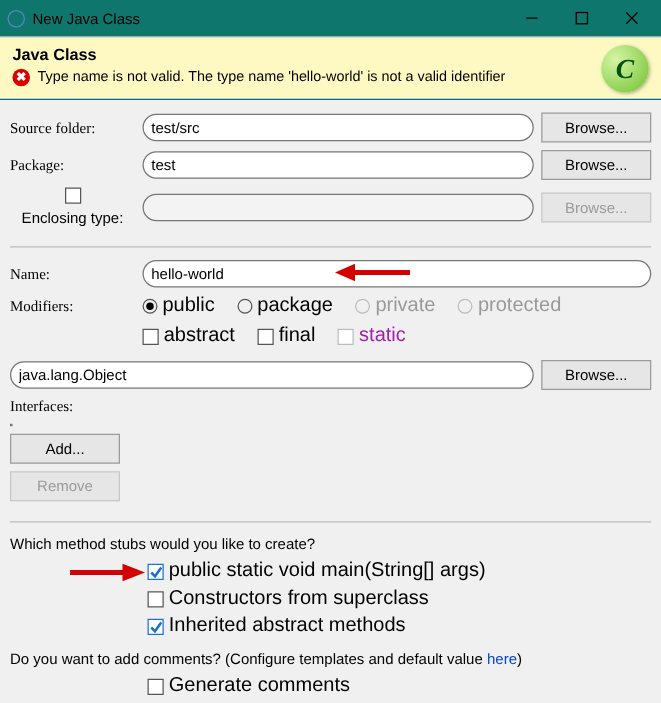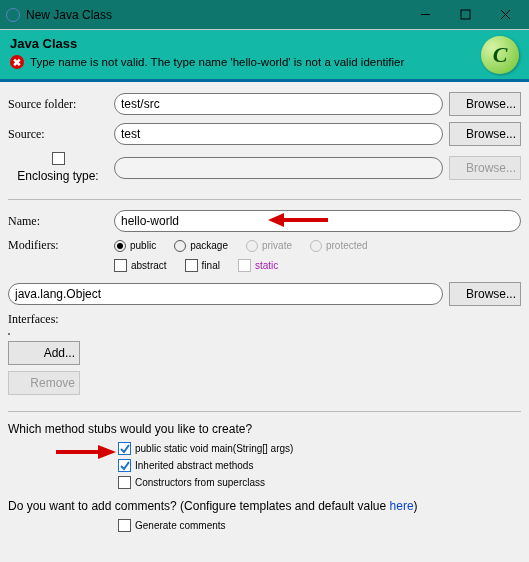--- a/index.html
+++ b/index.html
@@ -3,38 +3,38 @@
 <meta charset="utf-8">
 <style>
   * { box-sizing: border-box; font-family: "Segoe UI", Tahoma, sans-serif; }
   body { margin:0; background:#f0f0f0; width:529px; height:562px; font-size:12px; color:#000; }
   .titlebar { height:30px; background:#0f766e; display:flex; align-items:center; padding:0 4px 0 6px; border-bottom:1px solid #ccc;}
   .titlebar .circle-icon { width:14px; height:14px; border:1.5px solid #5a84c4; border-radius:50%; margin-right:6px; display:inline-block;}
   .titlebar .title { flex:1; font-size:12px; }
   .winbtns { display:flex; gap:0; }
   .winbtn { width:40px; height:28px; display:flex; align-items:center; justify-content:center; }
   .winbtn svg { stroke:#000; stroke-width:1; fill:none; }
-  .header { background:#14b8a6; padding:6px 10px 10px 10px; border-bottom:3px solid #0369a1; position:relative;}
+  .header { background:#fef9c3; padding:6px 10px 10px 10px; border-bottom:1px solid #0369a1; position:relative;}
   .header h1 { margin:0 0 4px 0; font-size:13px; font-weight:bold; }
   .err-row { display:flex; align-items:center; gap:6px; font-size:11.5px; }
   .err-icon { width:14px; height:14px; background:#d80000; border-radius:50%; color:#fff; display:flex; align-items:center; justify-content:center; font-size:10px; font-weight:bold;}
   .big-c { position:absolute; right:10px; top:6px; width:38px; height:38px; border-radius:50%; background:radial-gradient(circle at 30% 30%, #d6f4a6, #6ec22e); display:flex; align-items:center; justify-content:center; box-shadow:1px 1px 3px rgba(0,0,0,.3);}
   .big-c span { font-family: Georgia, serif; font-size:22px; font-weight:bold; color:#05520a; font-style:italic;}
   .content { padding:10px 8px; }
   .section { border-bottom:1px solid #bbb; padding-bottom:10px; margin-bottom:10px;}
   .row { display:flex; align-items:center; margin-bottom:6px; gap:6px;}
   .label { width:100px; font-size:12px;font-family:Liberation Serif, serif;}
   .label-chk { width:100px; display:flex; align-items:center; gap:4px; font-size:12px;flex-direction:column;}
   input[type=text] { border:1px solid #767676; padding:2px 6px; font-size:12px; height:22px; background:#fff;}
   input[type=text][disabled]{ background:#f3f3f3; color:#888;}
   .field { flex:1;border-radius:11px; }
-  .btn { width:72px; height:24px; background:#e6e6e6; border:1px solid #9b9b9b; font-size:12px; padding:0 4px; text-align:right; line-height:22px;}
+  .btn { width:88px; height:24px; background:#e6e6e6; border:1px solid #9b9b9b; font-size:12px; padding:0 4px; text-align:center; line-height:22px;}
   .btn[disabled], .btn.disabled { color:#9a9a9a; border-color:#c7c7c7;}
   .radiogrp { display:flex; gap:18px; align-items:center;}
-  .radio, .chk { display:flex; align-items:center; gap:4px; font-size:10px;}
+  .radio, .chk { display:flex; align-items:center; gap:4px; font-size:16px;}
   .radio-dot { width:12px; height:12px; border:1px solid #555; border-radius:50%; display:inline-flex; align-items:center; justify-content:center;}
   .radio-dot.on::after{content:""; width:6px; height:6px; background:#000; border-radius:50%;}
   .radio.dis .radio-dot{ border-color:#bbb;} .radio.dis{ color:#999;}
   .chkbox { width:13px; height:13px; border:1px solid #555; background:#fff; display:inline-flex; align-items:center; justify-content:center;}
   .chkbox.on { border-color:#1b6fd0;}
   .chkbox.on svg { stroke:#1b6fd0; stroke-width:2; fill:none;}
   .chk.dis .chkbox{border-color:#bbb;} .chk.dis{color:#a21caf;}
   .iface-box { flex:1; height:72px; border:1px solid #767676; background:#fff;}
   .btn-col { display:flex; flex-direction:column; gap:6px;}
   .plain-text{ font-size:12px; margin-bottom:6px;}
@@ -84,21 +84,21 @@
 
 <div class="content">
 
   <div class="section">
     <div class="row">
       <div class="label">Source folder:</div>
       <input type="text" class="field" value="test/src" style="">
       <button class="btn">Browse...</button>
     </div>
     <div class="row">
-      <div class="label">Source:</div>
+      <div class="label">Package:</div>
       <input type="text" class="field" value="test" style="">
       <button class="btn">Browse...</button>
     </div>
     <div class="row">
       <div class="label-chk">
         <span class="chk">
             <span class="chkbox"></span>
           </span>
         <span>Enclosing type:</span>
       </div>
@@ -176,31 +176,31 @@
       </svg>
     <span class="chk">
         <span class="chkbox on">
           <svg width="11" height="11">
             <polyline points="2,6 5,9 10,2"></polyline>
           </svg>
         </span>
         <span>public static void main(String[] args)</span>
       </span>
     <span class="chk">
+        <span class="chkbox"></span>
+        <span>Constructors from superclass</span>
+      </span>
+    <span class="chk">
         <span class="chkbox on">
           <svg width="11" height="11">
             <polyline points="2,6 5,9 10,2"></polyline>
           </svg>
         </span>
         <span>Inherited abstract methods</span>
       </span>
-    <span class="chk">
-        <span class="chkbox"></span>
-        <span>Constructors from superclass</span>
-      </span>
   </div>
 
   <div class="plain-text" style="margin-top:10px;">
     <span>Do you want to add comments? (Configure templates and default value </span><span class="link">here</span><span>)</span>
   </div>
   <div class="indent">
     <span class="chk">
         <span class="chkbox"></span>
         <span>Generate comments</span>
       </span>

